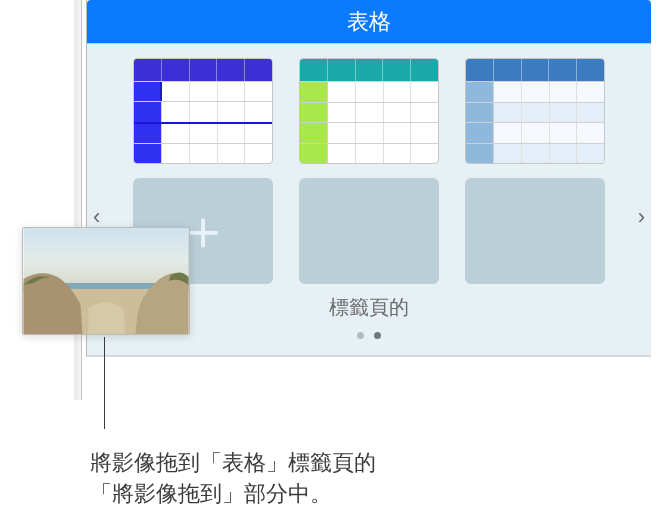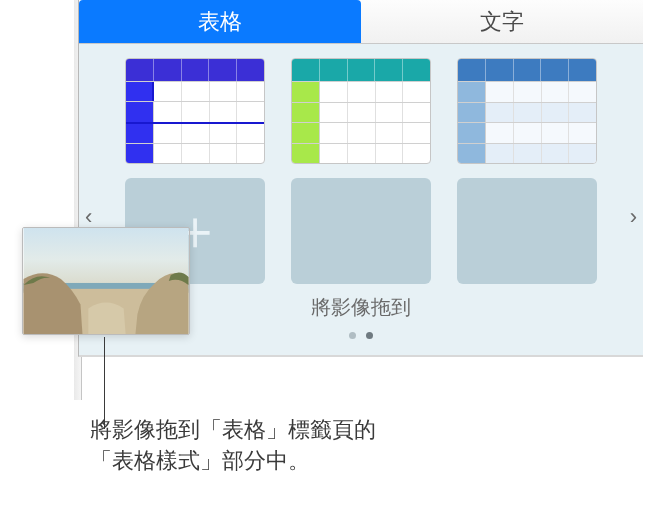--- a/index.html
+++ b/index.html
@@ -5,21 +5,21 @@
   * { box-sizing: border-box; margin: 0; padding: 0; }
   body {
     width: 657px;
     height: 532px;
     background: #fff;
     font-family: "Helvetica Neue", Arial, sans-serif;
     position: relative;
   }
   .panel {
     position: absolute;
-    left: 78px;
+    left: 86px;
     top: 0;
     width: 565px;
     border-left: 1px solid #b8b8b8;
     border-bottom: 1px solid #d8d8d8;
     background: #fff;
   }
   .tabbar {
     display: flex;
     height: 44px;
     background: linear-gradient(#fdfdfd, #f1f1f1);
@@ -152,21 +152,21 @@
     position: absolute;
     left: 104px;
     top: 337px;
     width: 1px;
     height: 92px;
     background: #3a3a3a;
   }
   .callout-text {
     position: absolute;
     left: 90px;
-    top: 415px;
+    top: 448px;
     font-size: 22px;
     color: #3a3a3a;
     line-height: 1.4;
   }
 
   .sidebar-edge {
     position: absolute;
     left: 74px;
     top: 0;
     width: 8px;
@@ -176,21 +176,20 @@
   }
 </style>
 </head>
 <body>
 
 <div class="sidebar-edge"></div>
 
 <div class="panel">
   <div class="tabbar">
     <div class="tab active">表格</div>
-    <div class="tab">文字</div>
   </div>
 
   <div class="style-area">
     <div class="nav-arrow nav-left">‹</div>
     <div class="nav-arrow nav-right">›</div>
 
     <div class="style-row">
 
       <div class="style-thumb">
         <div class="thead" style="background:#3b2fd6;">
@@ -306,21 +305,21 @@
           </div>
       </div>
     </div>
 
     <div class="placeholder-row">
       <div class="placeholder add">＋</div>
       <div class="placeholder"></div>
       <div class="placeholder"></div>
     </div>
 
-    <div class="section-label">將影像拖到</div>
+    <div class="section-label">標籤頁的</div>
     <div class="dots">
       <span class="dot"></span>
       <span class="dot active"></span>
     </div>
   </div>
 </div>
 
 <div class="drag-image">
   <svg viewBox="0 0 168 108">
     <defs>
@@ -337,14 +336,14 @@
     <path d="M0,58 Q14,44 30,52 Q22,48 10,56 Z" fill="#6e7a4a"></path>
     <path d="M168,108 L168,50 Q150,40 134,56 Q120,68 116,88 L114,108 Z" fill="#b7a581"></path>
     <path d="M150,48 Q160,42 168,50 L168,58 Q158,50 148,54 Z" fill="#6e7a4a"></path>
     <path d="M66,108 L66,82 Q84,70 102,82 L104,108 Z" fill="#d6c9a9"></path>
   </svg>
 </div>
 
 <div class="callout-line"></div>
 <div class="callout-text">
   <div>將影像拖到「表格」標籤頁的</div>
-  <div>「表格樣式」部分中。</div>
+  <div>「將影像拖到」部分中。</div>
 </div>
 
 </body></html>

